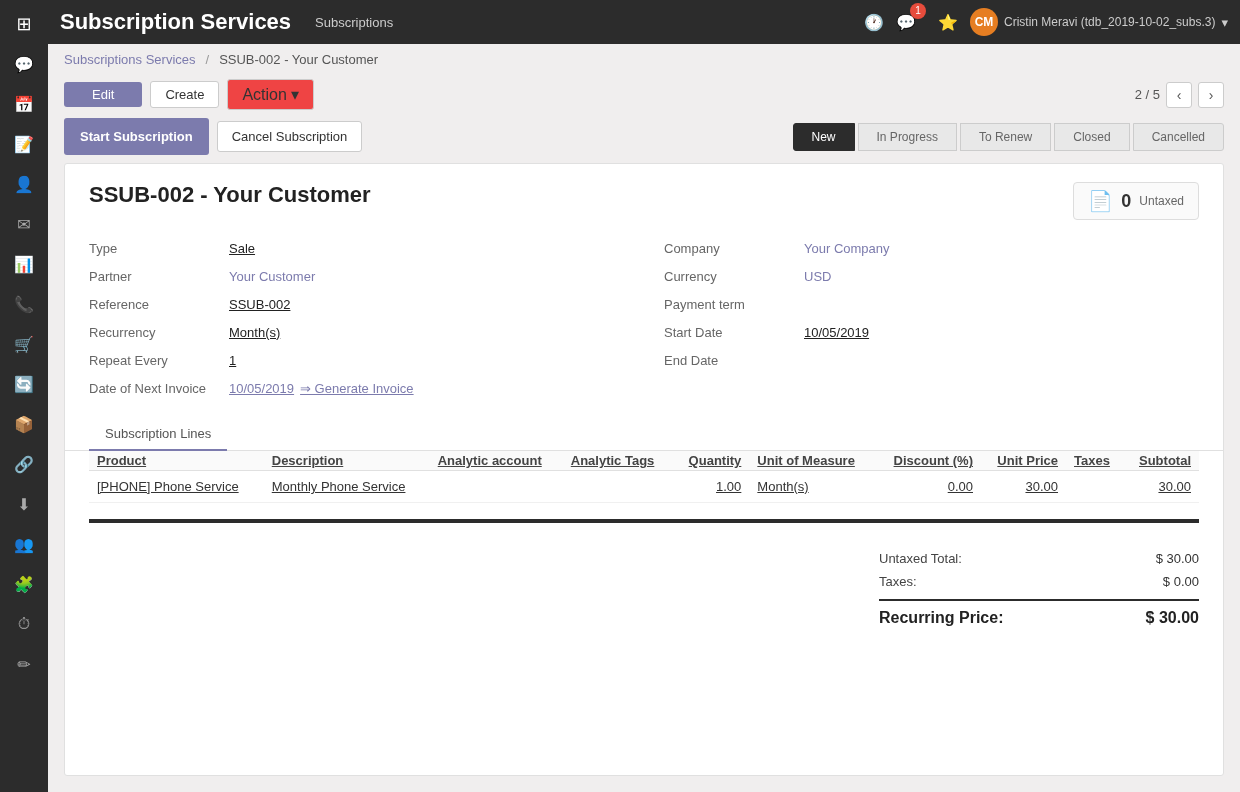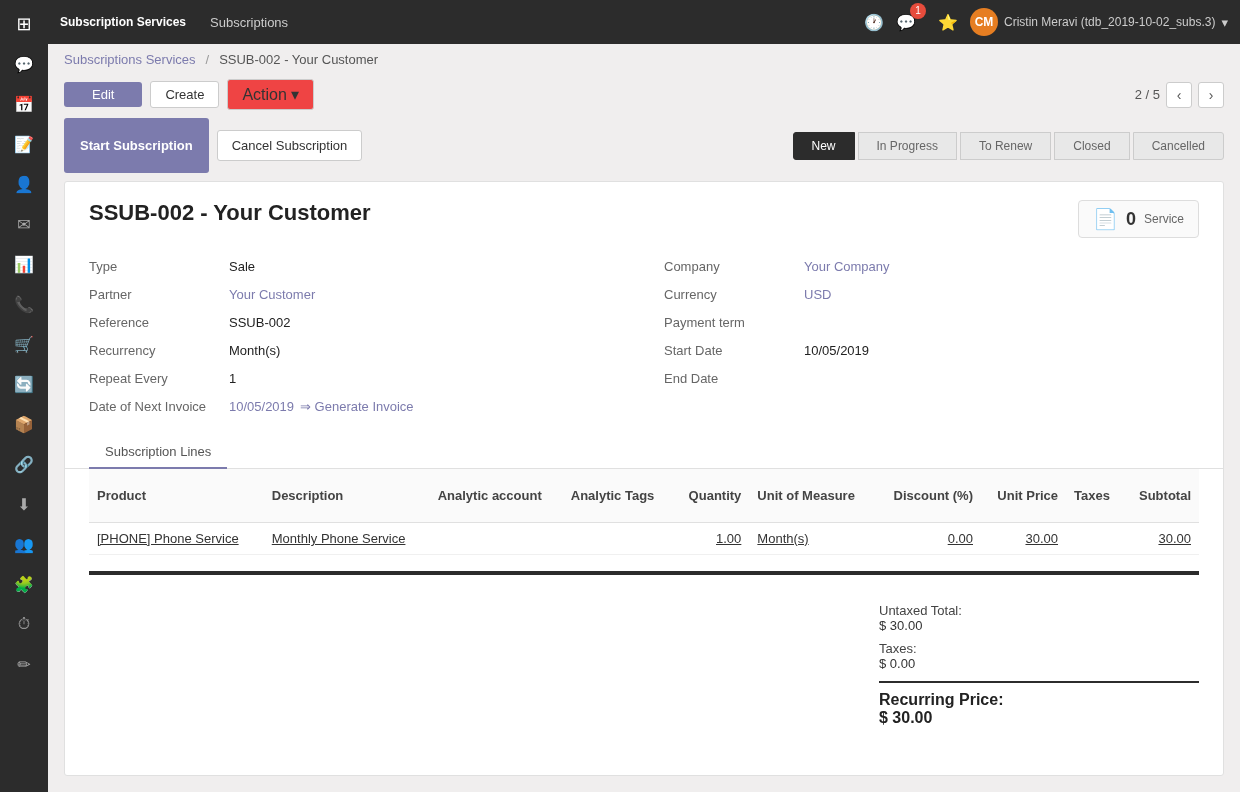--- a/index.html
+++ b/index.html
@@ -41,21 +41,21 @@
     .topbar {
       background: #2c2c2c;
       height: 44px;
       display: flex;
       align-items: center;
       padding: 0 12px;
       color: #fff;
       flex-shrink: 0;
     }
     .topbar-title {
-      font-size: 12px;
+      font-size: 22px;
       font-weight: bold;
       color: #fff;
       margin-right: 24px;
     }
     .topbar-nav {
       font-size: 13px;
       color: #ccc;
       cursor: pointer;
       margin-right: auto;
     }
@@ -201,21 +201,21 @@
       padding: 0 16px 8px 16px;
       display: flex;
       align-items: center;
       gap: 8px;
       flex-shrink: 0;
     }
     .btn-start {
       background: #7c7bad;
       color: #fff;
       border: none;
-      padding: 20px 16px;
+      padding: 11px 16px;
       border-radius: 3px;
       cursor: pointer;
       font-size: 13px;
       font-weight: bold;
     }
     .btn-cancel-sub {
       background: #fff;
       color: #333;
       border: 1px solid #ccc;
       padding: 7px 14px;
@@ -311,20 +311,21 @@
     }
     .field-label {
       width: 140px;
       color: #666;
       font-size: 13px;
       flex-shrink: 0;
     }
     .field-value {
       color: #222;
       font-size: 13px;
+      text-decoration: underline;
     }
     .field-value.link {
       color: #7c7bad;
       cursor: pointer;
       text-decoration: none;
     }
     .field-value.generate {
       color: #7c7bad;
       cursor: pointer;
       display: flex;
@@ -353,25 +354,26 @@
     .table-section {
       padding: 0 24px;
     }
     .data-table {
       width: 100%;
       border-collapse: collapse;
       font-size: 13px;
     }
     .data-table th {
       text-align: left;
-      padding: 19px 8px;
+      padding: 2px 8px;
       color: #444;
       font-weight: bold;
       border-bottom: 1px solid #e0e0e0;
       background: #fafafa;
+      text-decoration: underline;
     }
     .data-table td {
       padding: 8px 8px;
       border-bottom: 1px solid #f0f0f0;
       color: #333;
       text-decoration: underline;
     }
     .data-table .num { text-align: right; }
 
     
@@ -381,21 +383,20 @@
     }
     .totals-table {
       float: right;
       width: 320px;
     }
     .totals-row {
       display: flex;
       justify-content: space-between;
       padding: 4px 0;
       font-size: 13px;
-      flex-direction: column;
     }
     .totals-row .t-label { color: #444; }
     .totals-row .t-value { color: #333; }
     .totals-row.total-final {
       border-top: 2px solid #2c2c2c;
       margin-top: 6px;
       padding-top: 8px;
       font-size: 16px;
       font-weight: bold;
     }
@@ -487,21 +488,21 @@
       </div>
     </div>
 
     <div class="record-card">
 
       <div class="record-header">
         <span class="record-title">SSUB-002 - Your Customer</span>
         <div class="invoices-widget">
           <span class="invoices-icon">📄</span>
           <span class="invoices-count">0</span>
-          <span class="invoices-label">Service</span>
+          <span class="invoices-label">Untaxed</span>
         </div>
       </div>
 
       <div class="fields-section">
 
         <div class="field-group">
           <div class="field-row">
             <span class="field-label">Type</span>
             <span class="field-value">Sale</span>
           </div>

